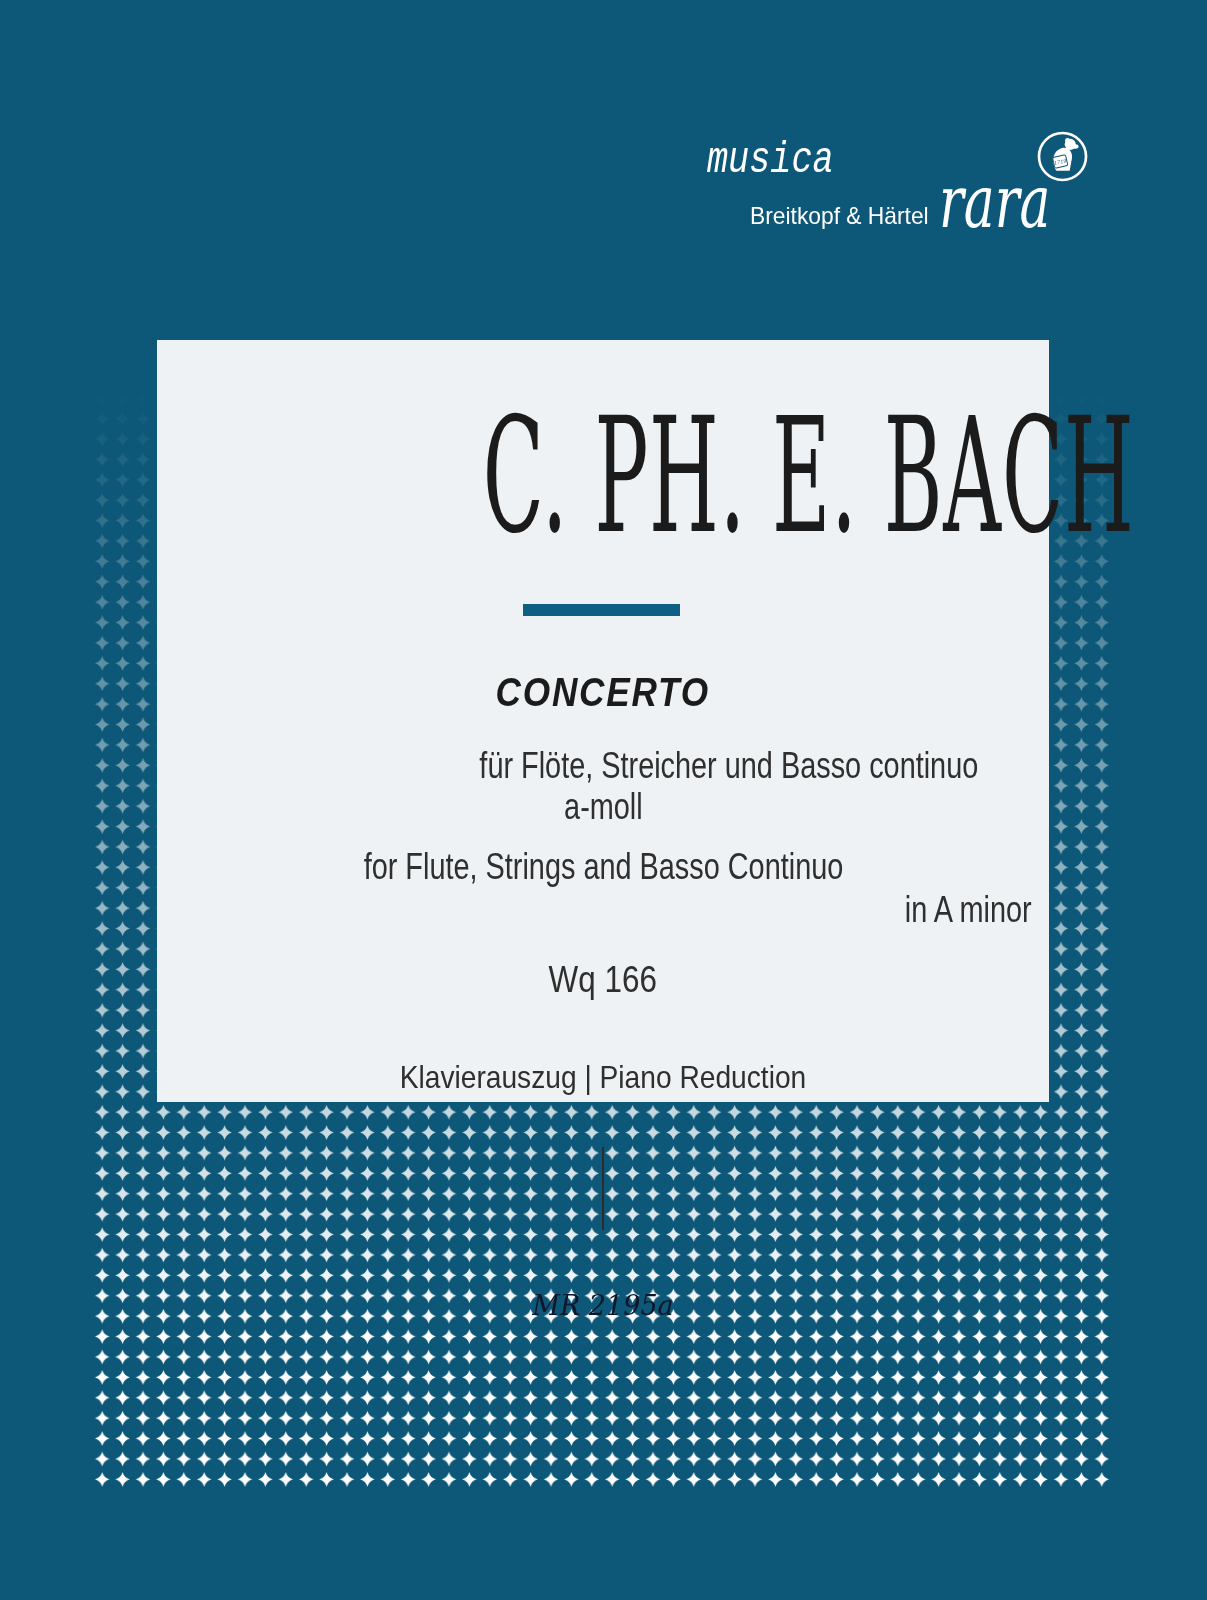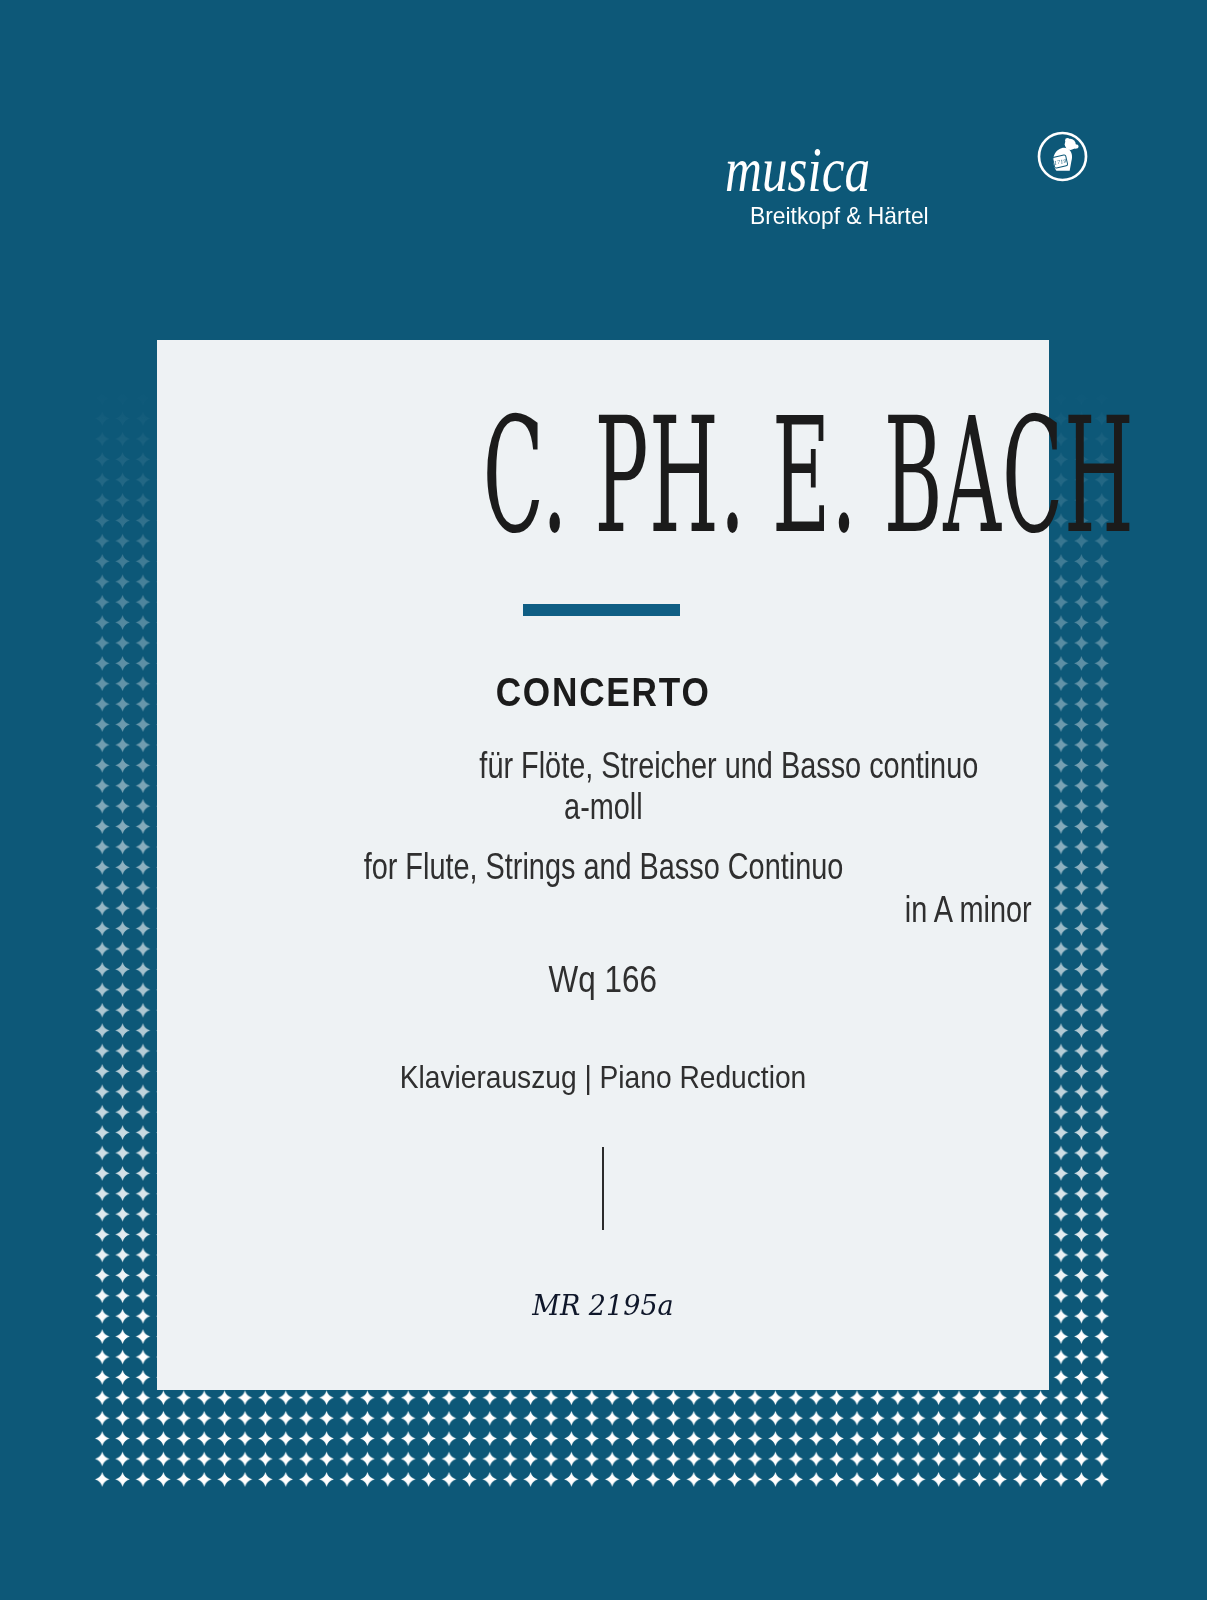--- a/index.html
+++ b/index.html
@@ -7,42 +7,42 @@
     position:relative;
     width:1207px;height:1600px;
     background:var(--background,#0d5878);
     overflow:hidden;
     font-family:"Liberation Sans",sans-serif;
   }
   
   .pattern-svg{position:absolute;left:92px;top:388px;z-index:1;}
   
   .panel{
-    position:absolute;left:157px;top:340px;width:892px;height:1050px;
+    position:absolute;left:157px;top:340px;width:892px;height:762px;
     background:var(--panel,#eef2f4);z-index:2;
   }
   .line{position:absolute;left:0;right:0;text-align:center;line-height:1;white-space:nowrap;}
   .cond{display:inline-block;transform-origin:center top;}
   .t-composer{top:56px;font-family:"DejaVu Serif",serif;font-size:160px;color:var(--title_text,#1b1b1b);}
   .t-composer .cond{transform:scaleX(0.5);letter-spacing:0.01em;}
   .divider-bar{position:absolute;left:366px;top:264px;width:157px;height:12px;background:var(--accent,#0f5e84);}
-  .t-work{top:332px;font-size:40px;font-weight:bold;color:var(--title_text,#1b1b1b);}
+  .t-work{top:332px;font-size:40px;font-weight:bold;color:var(--title_text,#1b1b1b);font-style:italic;}
   .t-work .cond{transform:scaleX(0.88);letter-spacing:2px;}
   .t-sub{font-size:37px;color:var(--body_text,#2f2f2f);}
   .t-sub .cond{transform:scaleX(0.78);}
   .t-de1{top:407px;text-align:right;} .t-de2{top:448px;} .t-en1{top:508px;} .t-en2{top:551px;text-align:right;}
   .t-wq{top:621px;font-size:37px;color:var(--body_text,#2f2f2f);}
   .t-wq .cond{transform:scaleX(0.85);}
   .t-edition{top:721px;font-size:32px;color:var(--body_text,#2f2f2f);}
   .t-edition .cond{transform:scaleX(0.88);}
   .v-line{position:absolute;top:807px;left:calc(50% - 1px);width:2px;height:83px;background:#2c2c2c;}
   .t-plate{top:952px;font-family:"DejaVu Serif",serif;font-style:italic;font-size:27px;color:#0f172a;}
   
   .logo{position:absolute;color:var(--logo_text,#ffffff);z-index:3;line-height:1;white-space:nowrap;}
-  .logo-musica{left:725px;top:138px;font-family:Liberation Serif, serif;font-style:italic;font-size:64px;}
+  .logo-musica{left:707px;top:138px;font-family:Liberation Mono, monospace;font-style:italic;font-size:44px;}
   .logo-musica .cond{transform-origin:left top;transform:scaleX(0.8);}
   .logo-rara{left:939px;top:166px;font-family:"DejaVu Serif",serif;font-style:italic;font-size:72px;}
   .logo-rara .cond{transform-origin:left top;transform:scaleX(0.72);}
   .logo-publisher{left:750px;top:204px;font-size:24px;}
   .logo-publisher .cond{transform-origin:left top;transform:scaleX(0.95);}
   .emblem-svg{position:absolute;left:1036px;top:130px;z-index:3;}
 </style>
 </head>
 <body>
 
@@ -64,20 +64,23 @@
       </linearGradient>
       <mask id="fadeMask">
           <rect width="1020" height="1102" fill="url(#fade)"></rect>
         </mask>
     </defs>
     <rect width="1020" height="1102" fill="url(#dm)" mask="url(#fadeMask)"></rect>
   </svg>
 
   <div class="logo logo-musica">
     <span class="cond">musica</span>
+  </div>
+  <div class="logo logo-rara">
+    <span class="cond">rara</span>
   </div>
   <div class="logo logo-publisher">
     <span class="cond">Breitkopf &amp; Härtel</span>
   </div>
 
   <svg class="emblem-svg" width="53" height="53" viewBox="0 0 48 48" aria-hidden="true">
     <circle cx="24" cy="24" r="21.3" fill="none" stroke="#ffffff" stroke-width="2.4"></circle>
     <g fill="#ffffff">
       <circle cx="28.5" cy="9.5" r="2.2"></circle>
       <circle cx="31" cy="13" r="5"></circle>

